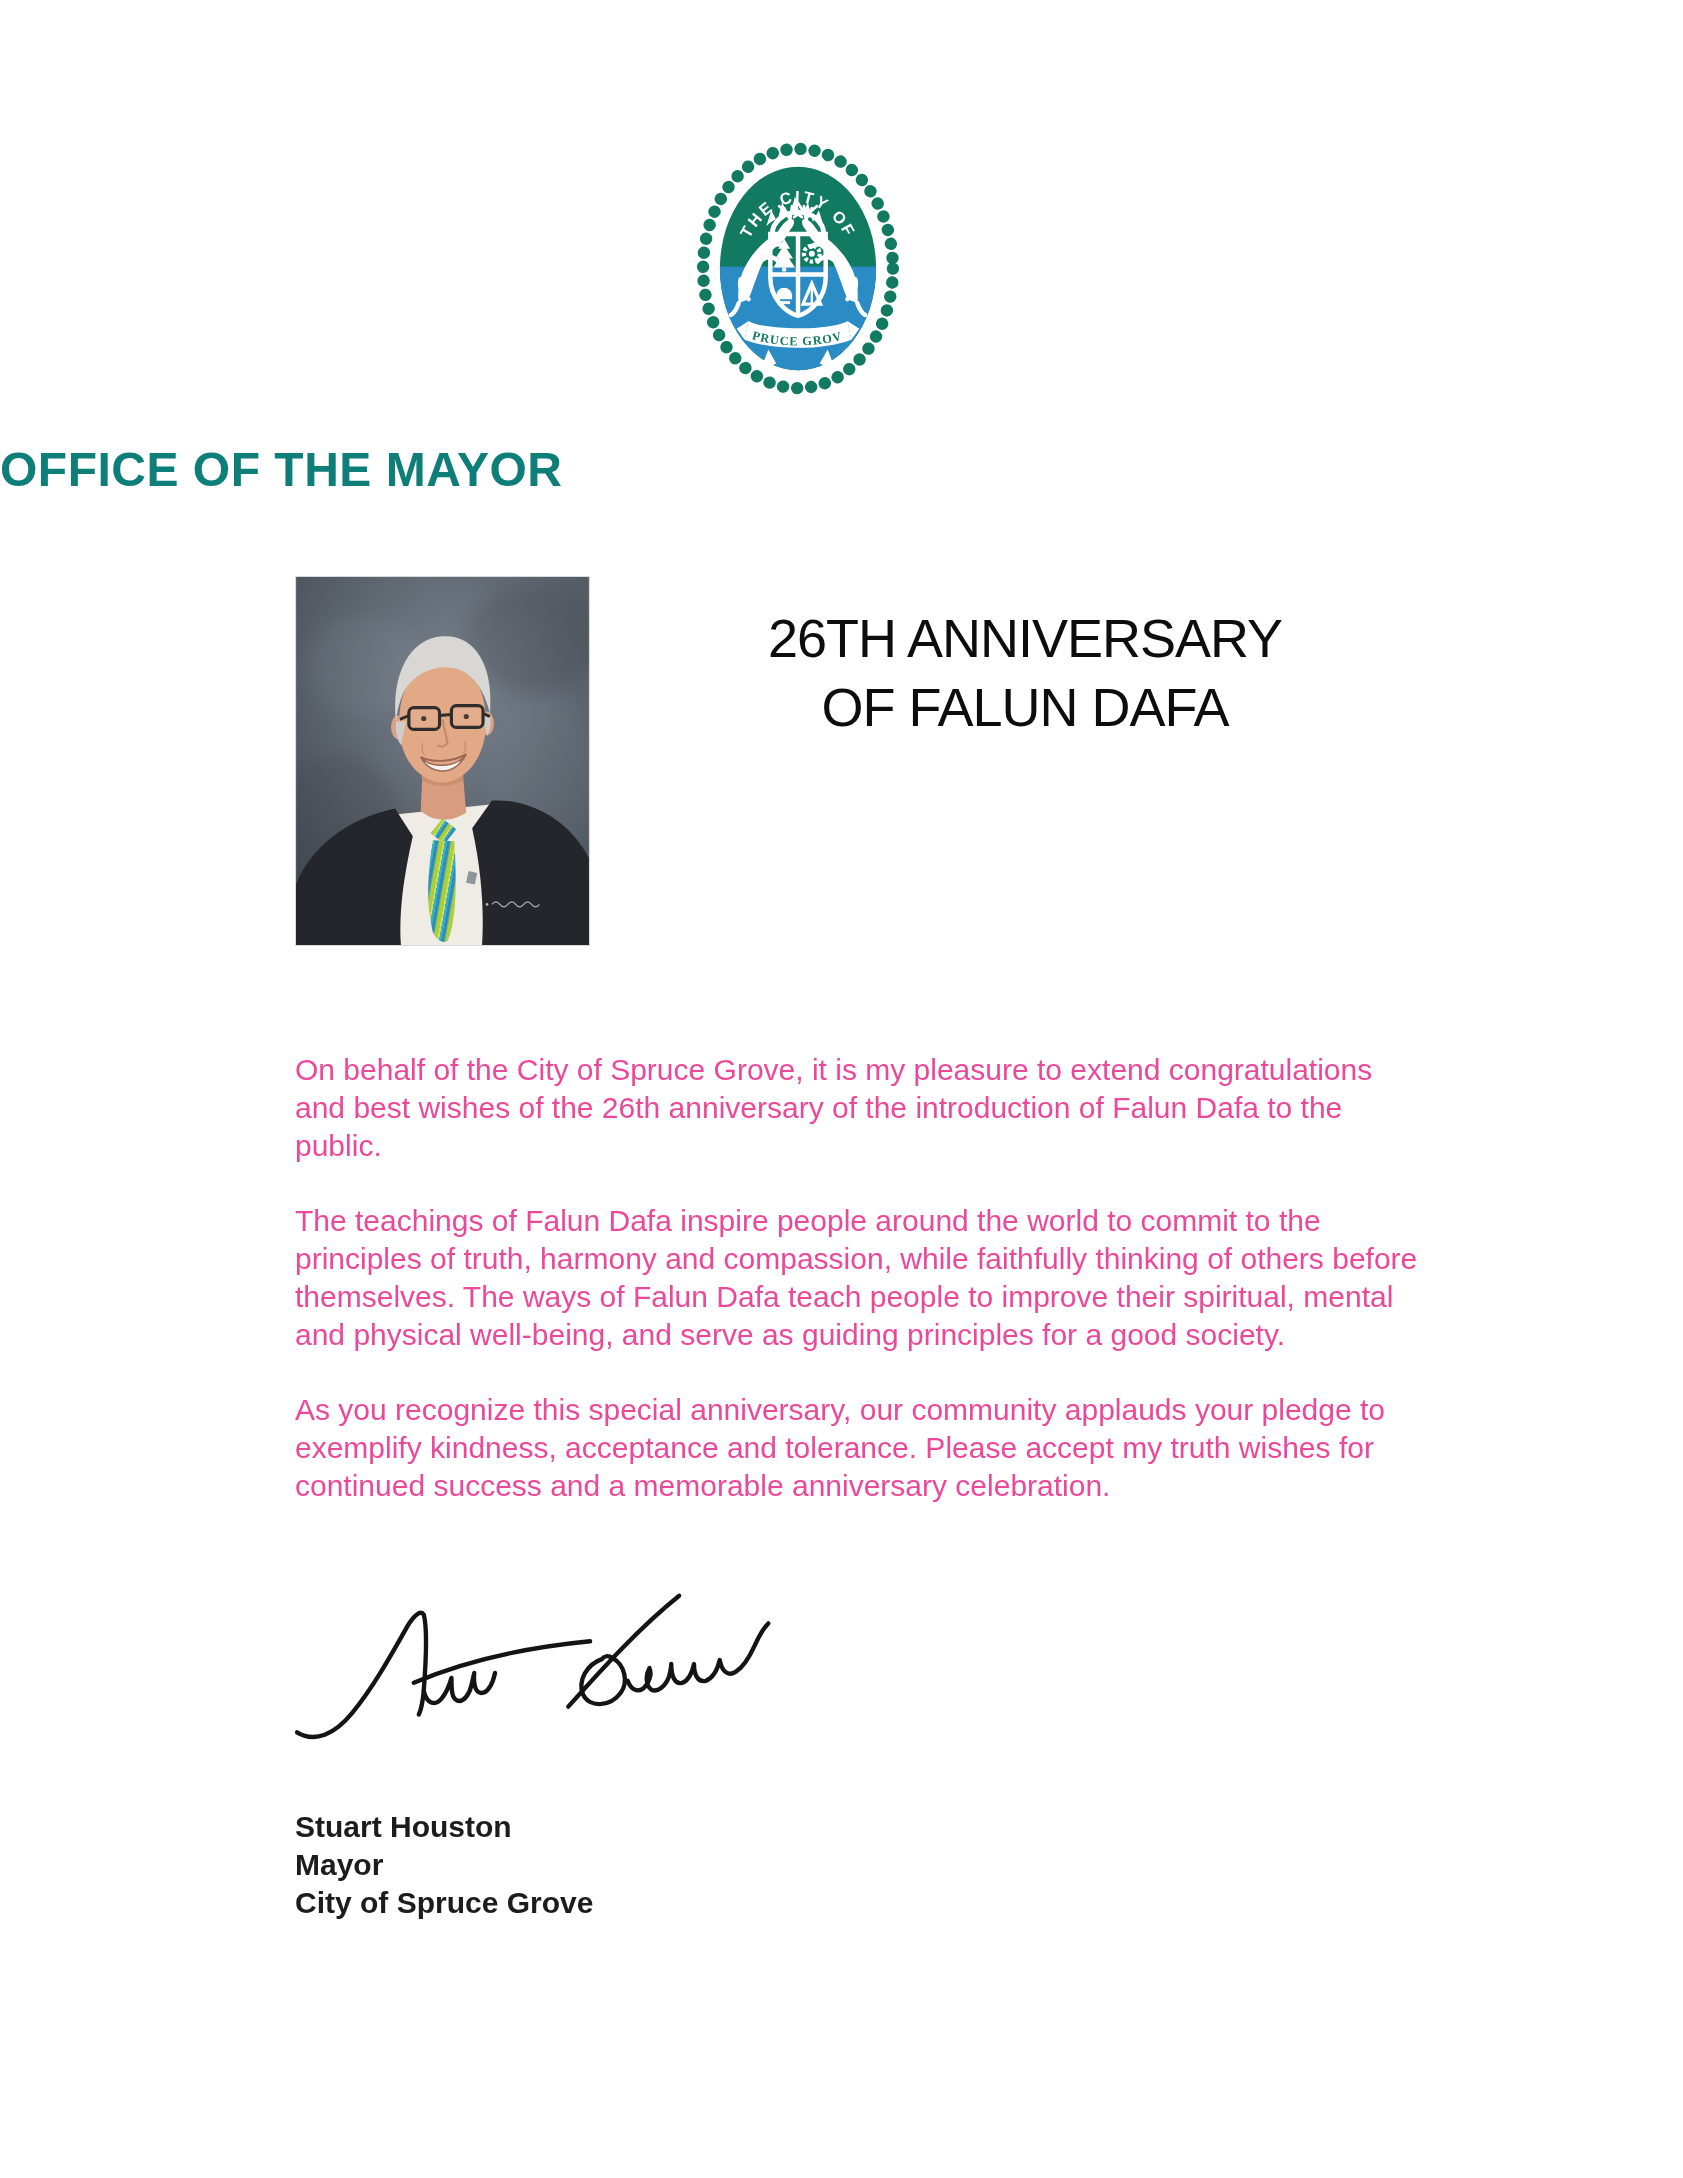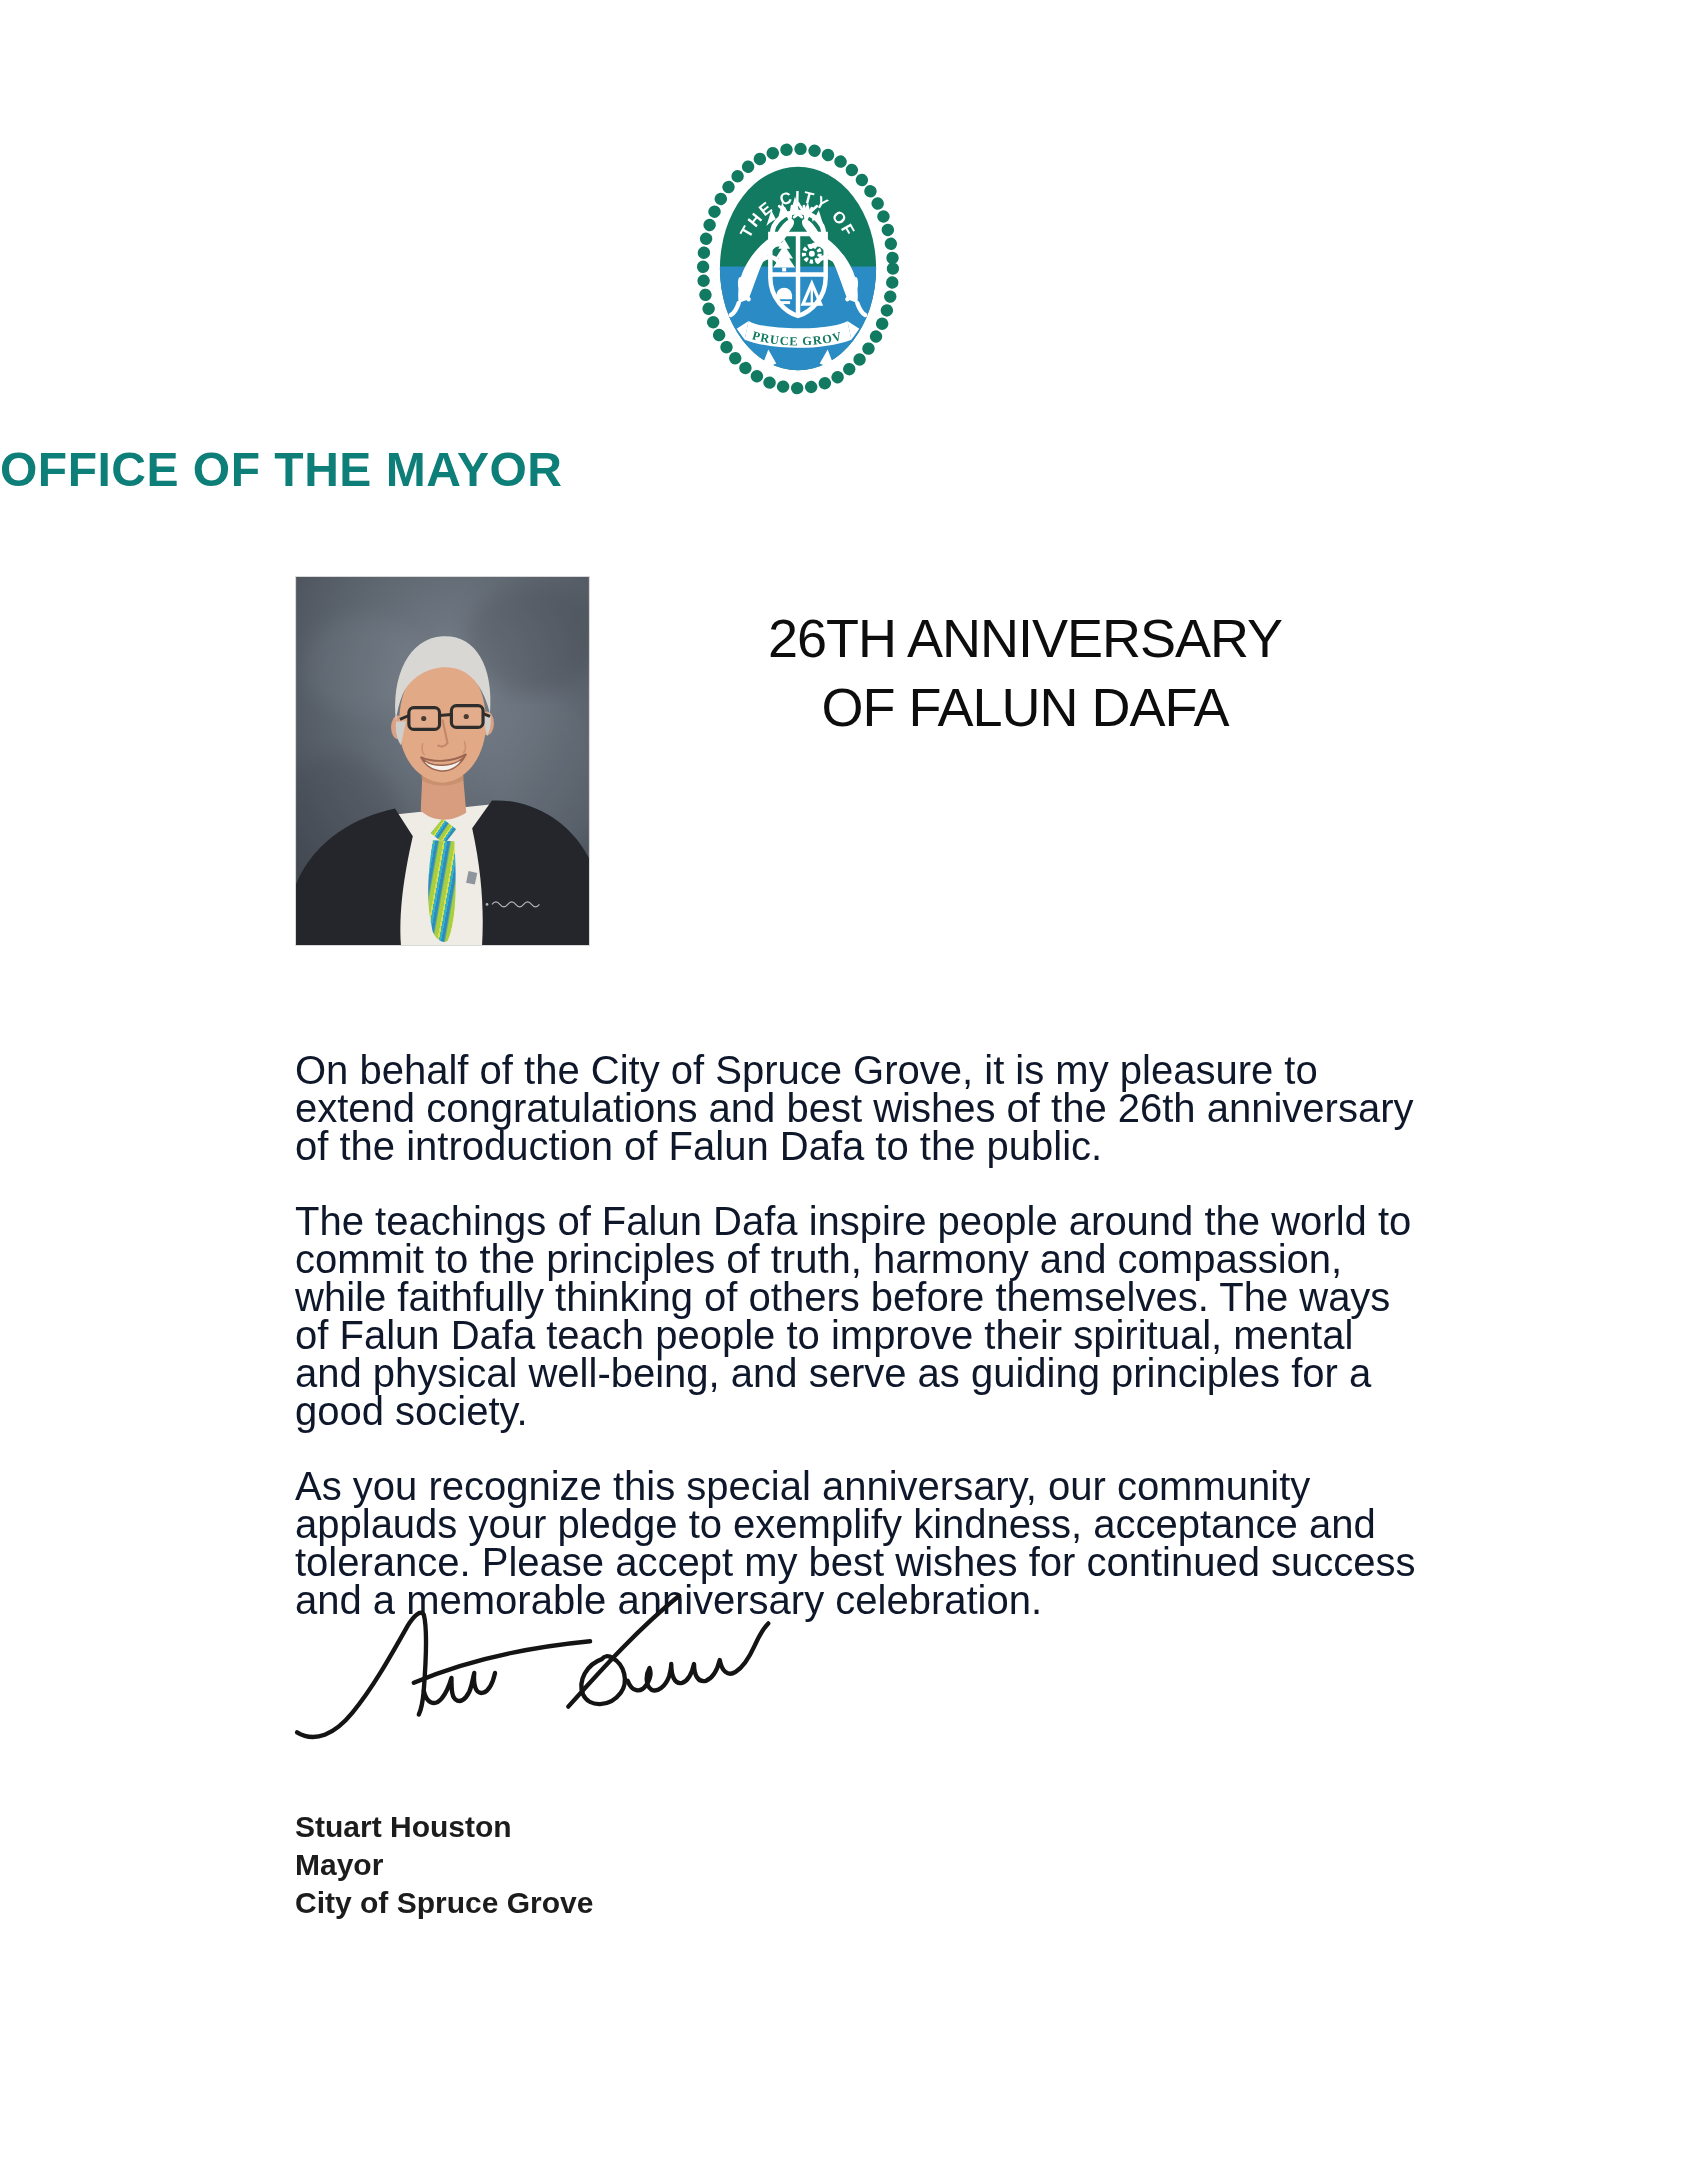--- a/index.html
+++ b/index.html
@@ -17,21 +17,21 @@
     position:absolute;left:296px;top:577px;width:293px;height:368px;
     outline:1px solid #d9d9d9;
   }
   .doc-title{
     position:absolute;left:708px;top:604px;width:634px;text-align:center;
     font-size:54px;font-weight:400;line-height:69px;color:#0d0d0d;
     letter-spacing:-1px;
   }
   .letter-body{
     position:absolute;left:295px;top:1051px;width:1124px;
-    font-size:40px;line-height:38px;color:#0f172a;
+    font-size:30px;line-height:38px;color:#ec4899;
   }
   .letter-body p{margin:0 0 37px 0;}
   .signature{position:absolute;left:275px;top:1566px;width:545px;height:198px;}
   .closing{
     position:absolute;left:295px;top:1808px;
     font-size:30px;line-height:38px;color:#1c1c1c;font-weight:bold;
   }
 </style>
 </head>
 <body>
@@ -200,21 +200,21 @@
   </div>
 
   <div class="doc-title">
     <div>26TH ANNIVERSARY</div>
     <div>OF FALUN DAFA</div>
   </div>
 
   <div class="letter-body">
     <p>On behalf of the City of Spruce Grove, it is my pleasure to extend congratulations and best wishes of the 26th anniversary of the introduction of Falun Dafa to the public.</p>
     <p>The teachings of Falun Dafa inspire people around the world to commit to the principles of truth, harmony and compassion, while faithfully thinking of others before themselves. The ways of Falun Dafa teach people to improve their spiritual, mental and physical well-being, and serve as guiding principles for a good society.</p>
-    <p>As you recognize this special anniversary, our community applauds your pledge to exemplify kindness, acceptance and tolerance. Please accept my best wishes for continued success and a memorable anniversary celebration.</p>
+    <p>As you recognize this special anniversary, our community applauds your pledge to exemplify kindness, acceptance and tolerance. Please accept my truth wishes for continued success and a memorable anniversary celebration.</p>
   </div>
 
   <svg class="signature" viewBox="0 0 550 200" role="img" aria-label="Stuart Houston">
     <g fill="none" stroke="#141414" stroke-width="4.4" stroke-linecap="round" stroke-linejoin="round">
 
       <path d="M22,168 C40,179 60,170 78,148 C98,124 116,92 134,60 C140,50 147,44 150,49 C154,64 152,100 150,126 C149,137 147,146 145,150"></path>
       <path d="M150,126 C153,139 161,142 168,134 C173,128 176,120 178,113 C178,124 178,134 184,136 C190,138 196,130 198,121 C199,117 200,112 201,108 C200,119 202,130 210,128 C216,126 220,117 222,108"></path>
 
       <path d="M140,118 C196,94 256,82 318,76"></path>
 

